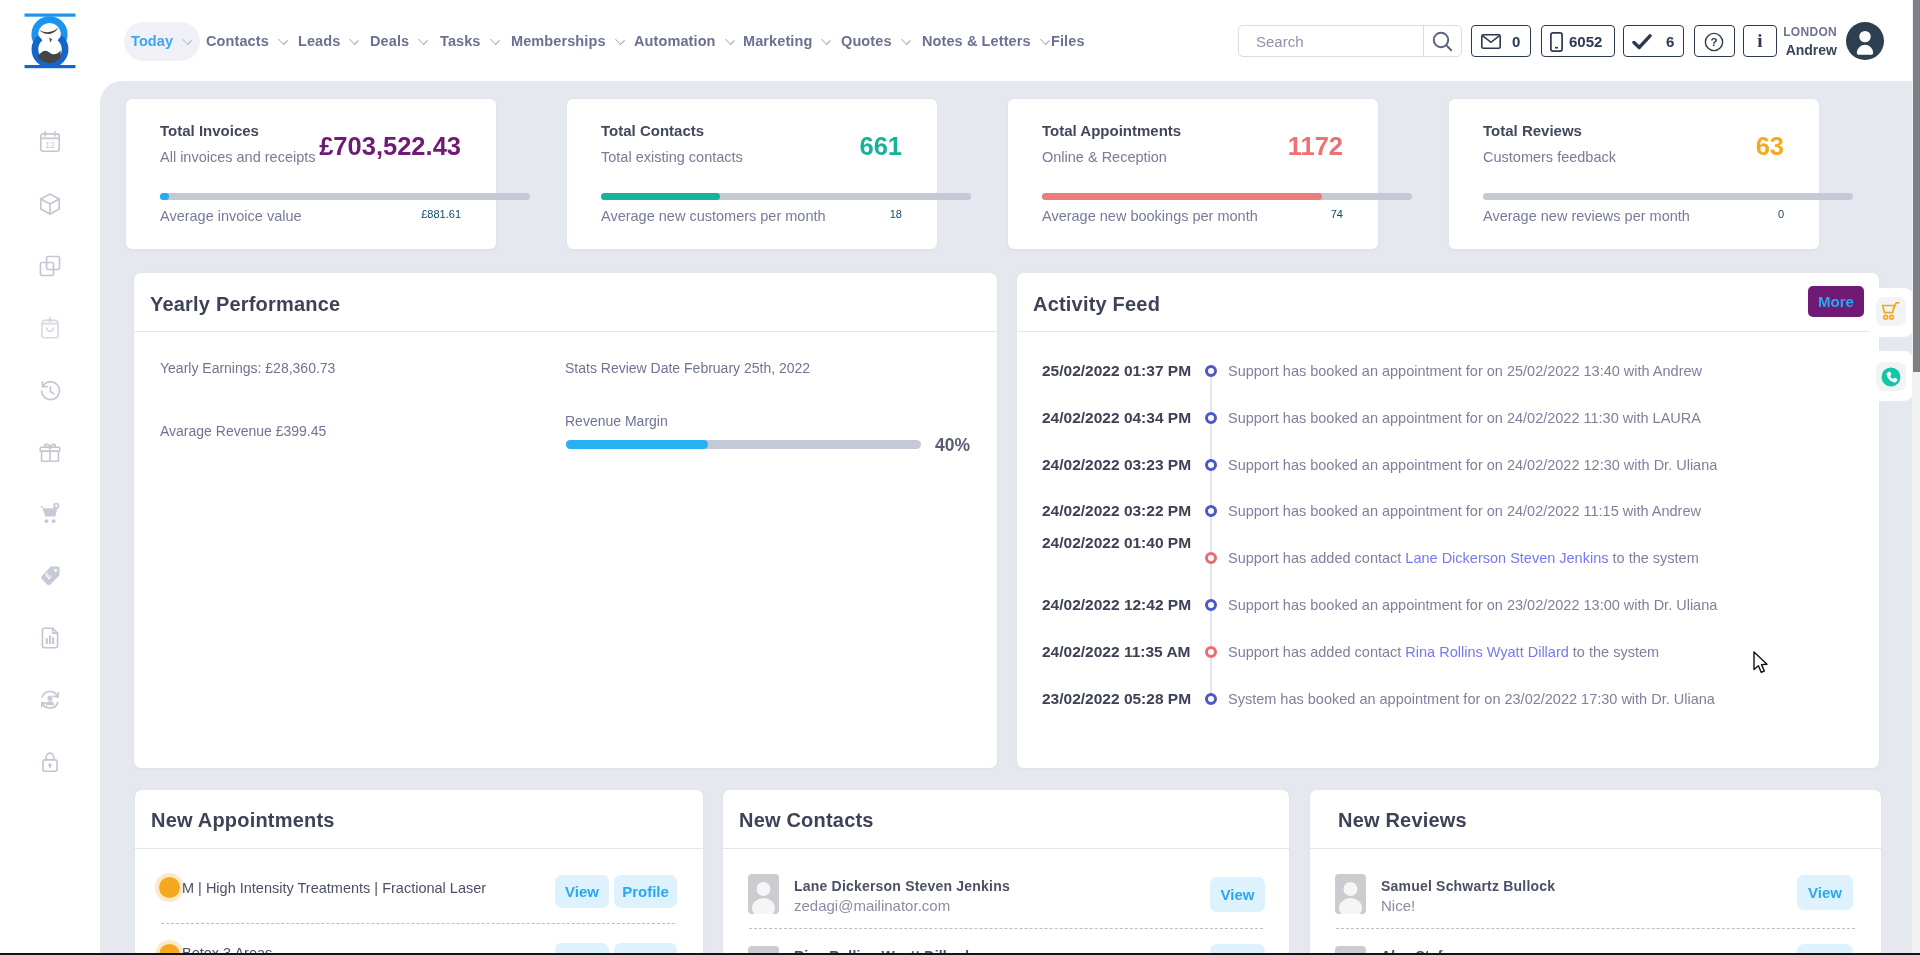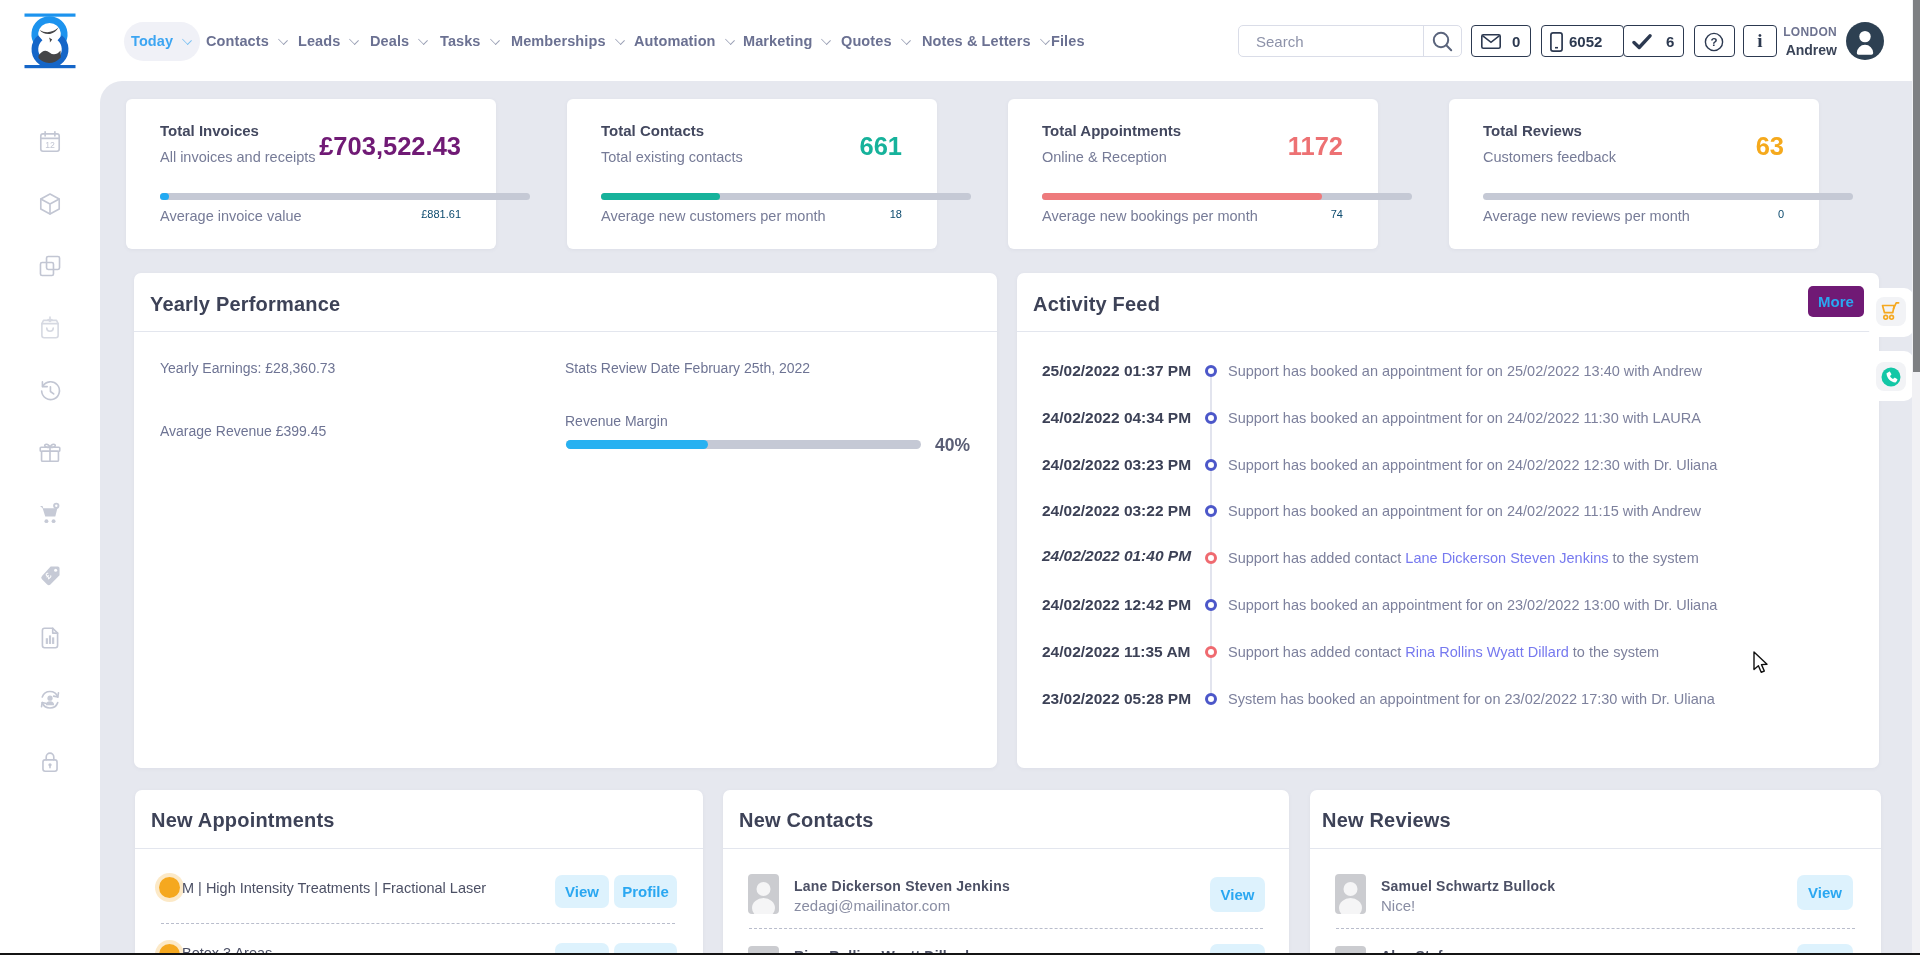--- a/index.html
+++ b/index.html
@@ -88,21 +88,21 @@
       <line x1="15.3" y1="15.3" x2="20.2" y2="20.2" stroke="#5a647c" stroke-width="2" stroke-linecap="round"></line>
     </svg>
 </div>
 <div class="abs tbtn" style="left:1471px; width:60px;">
   <svg style="position:absolute; left:9px; top:7.5px;" width="20" height="15" viewBox="0 0 20 15">
       <rect x="0.8" y="0.8" width="18.4" height="13.4" rx="1.5" fill="none" stroke="#2c3950" stroke-width="1.6"></rect>
       <path d="M1.5 1.7 L10 8.3 L18.5 1.7" fill="none" stroke="#2c3950" stroke-width="1.6"></path>
     </svg>
   <span class="num" style="left:40px;">0</span>
   </div>
-<div class="abs tbtn" style="left:1541px; width:83px;">
+<div class="abs tbtn" style="left:1541px; width:74px;">
   <svg style="position:absolute; left:8px; top:6px;" width="13" height="20" viewBox="0 0 13 20">
       <rect x="0.9" y="0.9" width="11.2" height="18.2" rx="2.2" fill="none" stroke="#2c3950" stroke-width="1.7"></rect>
       <line x1="5" y1="15.7" x2="8" y2="15.7" stroke="#2c3950" stroke-width="1.6"></line>
     </svg>
   <span class="num" style="left:27px;">6052</span>
   </div>
 <div class="abs tbtn" style="left:1623px; width:61px;">
   <svg style="position:absolute; left:8px; top:8px;" width="20" height="16" viewBox="0 0 20 16">
       <path d="M2 8.5 L7.2 13.5 L18 1.8" fill="none" stroke="#2c3950" stroke-width="3.4" stroke-linecap="round" stroke-linejoin="round"></path>
     </svg>
@@ -258,21 +258,21 @@
 <div class="abs ftext" style="top:363px;">Support has booked an appointment for on 25/02/2022 13:40 with Andrew</div>
 <div class="abs fdate" style="top:408.8px;">24/02/2022 04:34 PM</div>
 <div class="abs fdot" style="top:411.8px; border:3px solid #4c57c9;"></div>
 <div class="abs ftext" style="top:409.8px;">Support has booked an appointment for on 24/02/2022 11:30 with LAURA</div>
 <div class="abs fdate" style="top:455.6px;">24/02/2022 03:23 PM</div>
 <div class="abs fdot" style="top:458.6px; border:3px solid #4c57c9;"></div>
 <div class="abs ftext" style="top:456.6px;">Support has booked an appointment for on 24/02/2022 12:30 with Dr. Uliana</div>
 <div class="abs fdate" style="top:502.4px;">24/02/2022 03:22 PM</div>
 <div class="abs fdot" style="top:505.4px; border:3px solid #4c57c9;"></div>
 <div class="abs ftext" style="top:503.4px;">Support has booked an appointment for on 24/02/2022 11:15 with Andrew</div>
-<div class="abs fdate" style="top:547px;font-style:italic;">24/02/2022 01:40 PM</div>
+<div class="abs fdate" style="top:534px;">24/02/2022 01:40 PM</div>
 <div class="abs fdot" style="top:552.2px; border:3px solid #ef6a70;"></div>
 <div class="abs ftext" style="top:550.2px;">Support has added contact <span class="flink">Lane Dickerson Steven Jenkins</span> to the system</div>
 <div class="abs fdate" style="top:596px;">24/02/2022 12:42 PM</div>
 <div class="abs fdot" style="top:599px; border:3px solid #4c57c9;"></div>
 <div class="abs ftext" style="top:597px;">Support has booked an appointment for on 23/02/2022 13:00 with Dr. Uliana</div>
 <div class="abs fdate" style="top:642.8px;">24/02/2022 11:35 AM</div>
 <div class="abs fdot" style="top:645.8px; border:3px solid #ef6a70;"></div>
 <div class="abs ftext" style="top:643.8px;">Support has added contact <span class="flink">Rina Rollins Wyatt Dillard</span> to the system</div>
 <div class="abs fdate" style="top:689.6px;">23/02/2022 05:28 PM</div>
 <div class="abs fdot" style="top:692.6px; border:3px solid #4c57c9;"></div>
@@ -304,21 +304,21 @@
   <div class="btnblue" style="left:487px; top:87px; width:55px; height:35px; line-height:35px;">View</div>
   <div class="dash" style="left:26px; top:138px; width:514px;"></div>
   <div class="avatar" style="left:25px; top:156px;"><svg width="31" height="40" viewBox="0 0 31 40">
         <circle cx="15.5" cy="15" r="7" fill="#f5f5f6"></circle>
         <ellipse cx="15.5" cy="34" rx="11.5" ry="10" fill="#f5f5f6"></ellipse>
       </svg></div>
   <div class="cname" style="left:71px; top:158px;">Rina Rollins Wyatt Dillard</div>
   <div class="btnblue" style="left:487px; top:154px; width:55px; height:35px; line-height:35px;">View</div>
 </div>
 <div class="abs panel" style="left:1310px; top:790px; width:571px; height:175px;">
-  <div class="ptitle" style="left:12px; top:19px;">New Reviews</div>
+  <div class="ptitle" style="left:28px; top:19px;">New Reviews</div>
   <div class="pline" style="top:58px;"></div>
   <div class="avatar" style="left:25px; top:84px;"><svg width="31" height="40" viewBox="0 0 31 40">
         <circle cx="15.5" cy="15" r="7" fill="#f5f5f6"></circle>
         <ellipse cx="15.5" cy="34" rx="11.5" ry="10" fill="#f5f5f6"></ellipse>
       </svg></div>
   <div class="cname" style="left:71px; top:88px;">Samuel Schwartz Bullock</div>
   <div class="cmail" style="left:71px; top:107px;">Nice!</div>
   <div class="btnblue" style="left:487px; top:85px; width:56px; height:35px; line-height:35px;">View</div>
   <div class="dash" style="left:26px; top:138px; width:519px;"></div>
   <div class="avatar" style="left:25px; top:156px;"><svg width="31" height="40" viewBox="0 0 31 40">

